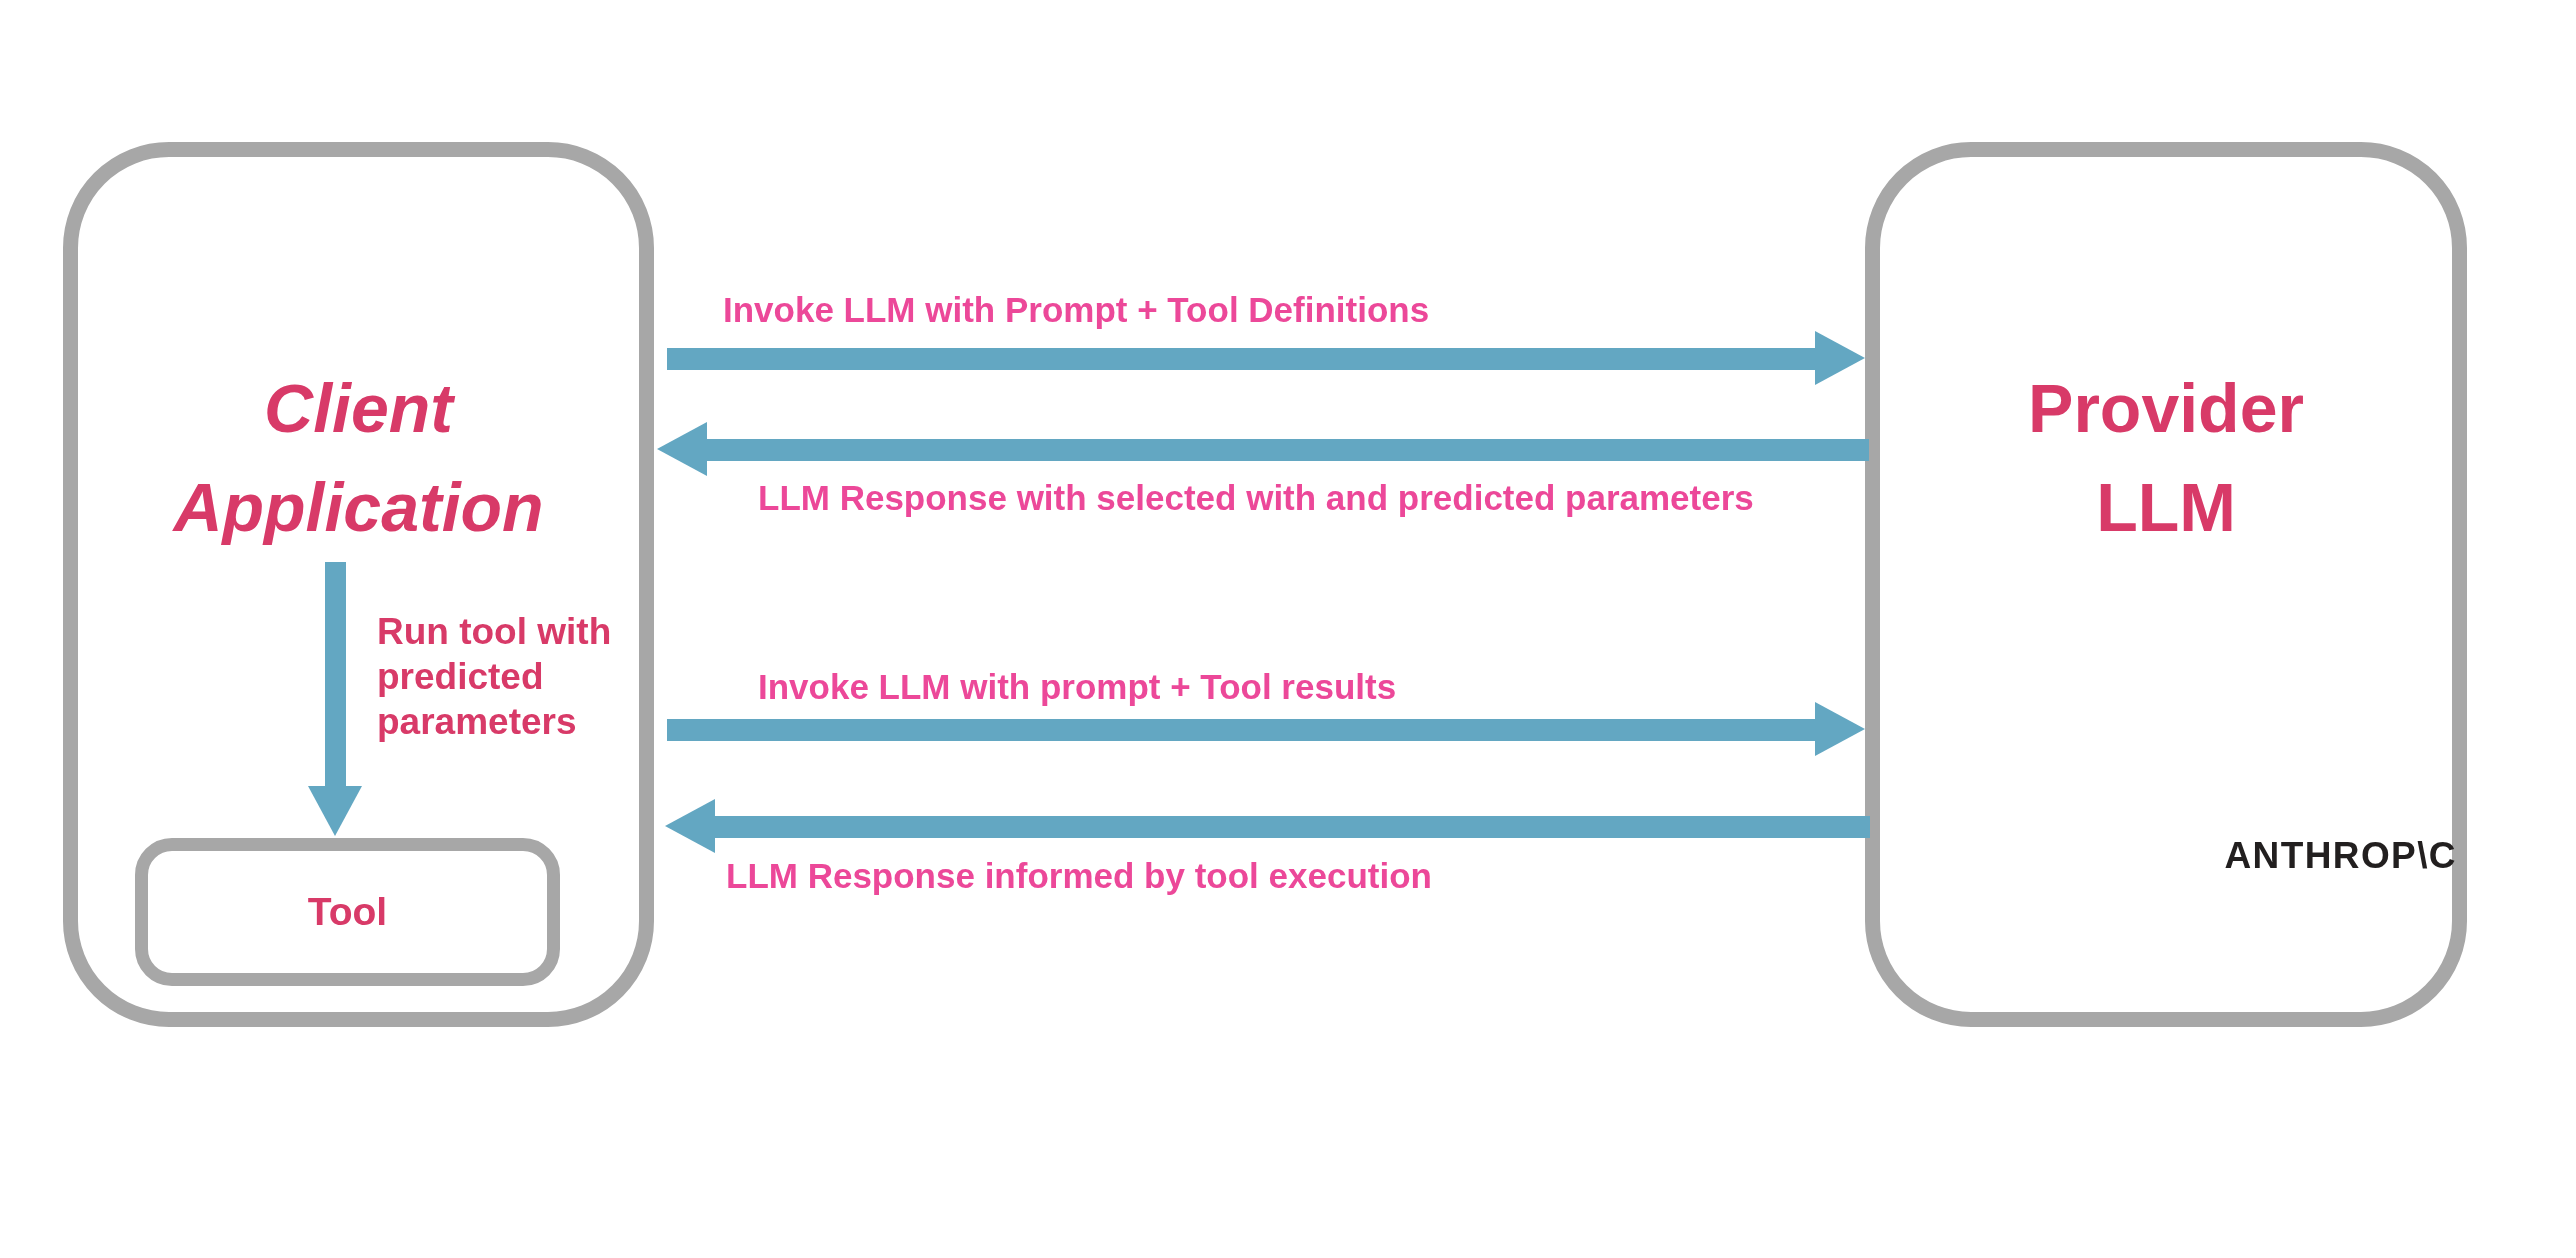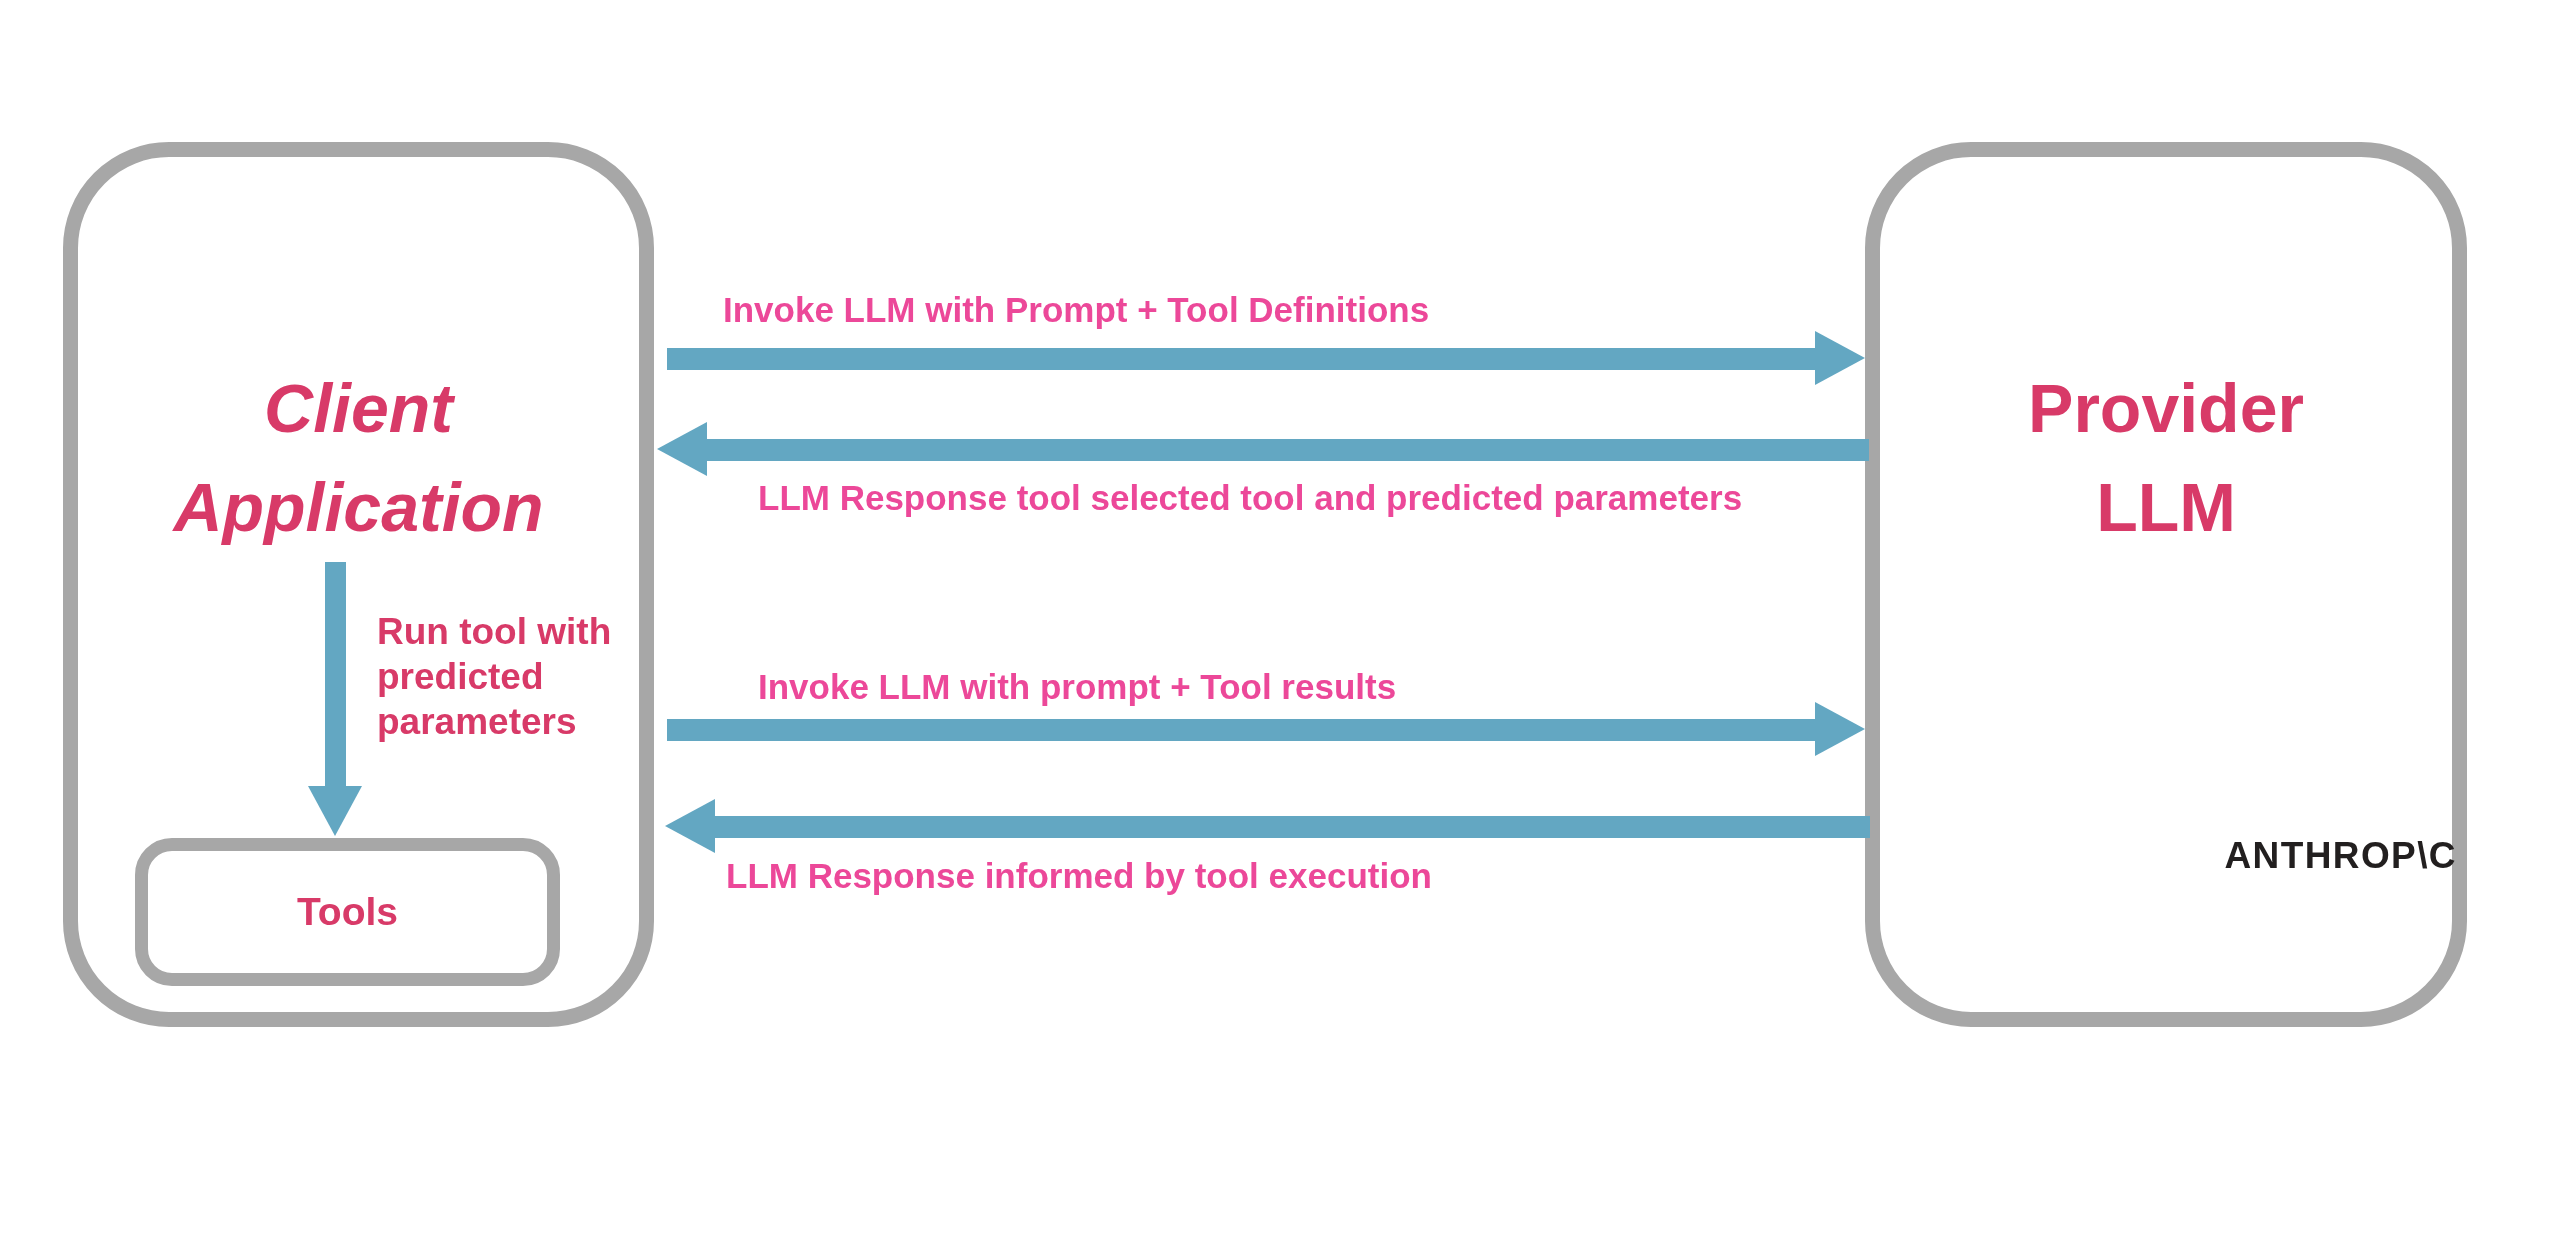--- a/index.html
+++ b/index.html
@@ -111,21 +111,21 @@
 
 <div class="canvas">
 
   <div class="big-box client-box"></div>
   <div class="box-title client-title">
     <div>Client</div>
     <div>Application</div>
   </div>
 
   <div class="tools-box">
-    <span class="tools-label">Tools</span>
+    <span class="tools-label">Tool</span>
   </div>
 
   <div class="shaft shaft-v"></div>
   <div class="head-down head-v"></div>
   <div class="run-label">
     <div>Run tool with</div>
     <div>predicted</div>
     <div>parameters</div>
   </div>
 
@@ -136,21 +136,21 @@
   </div>
 
   <div class="anthropic-logo">ANTHROP\C</div>
 
   <div class="arrow-label label1">Invoke LLM with Prompt + Tool Definitions</div>
   <div class="shaft shaft1"></div>
   <div class="head-right head1"></div>
 
   <div class="head-left head2"></div>
   <div class="shaft shaft2"></div>
-  <div class="arrow-label label2">LLM Response tool selected tool and predicted parameters</div>
+  <div class="arrow-label label2">LLM Response with selected with and predicted parameters</div>
 
   <div class="arrow-label label3">Invoke LLM with prompt + Tool results</div>
   <div class="shaft shaft3"></div>
   <div class="head-right head3"></div>
 
   <div class="head-left head4"></div>
   <div class="shaft shaft4"></div>
   <div class="arrow-label label4">LLM Response informed by tool execution</div>
 
 </div>

